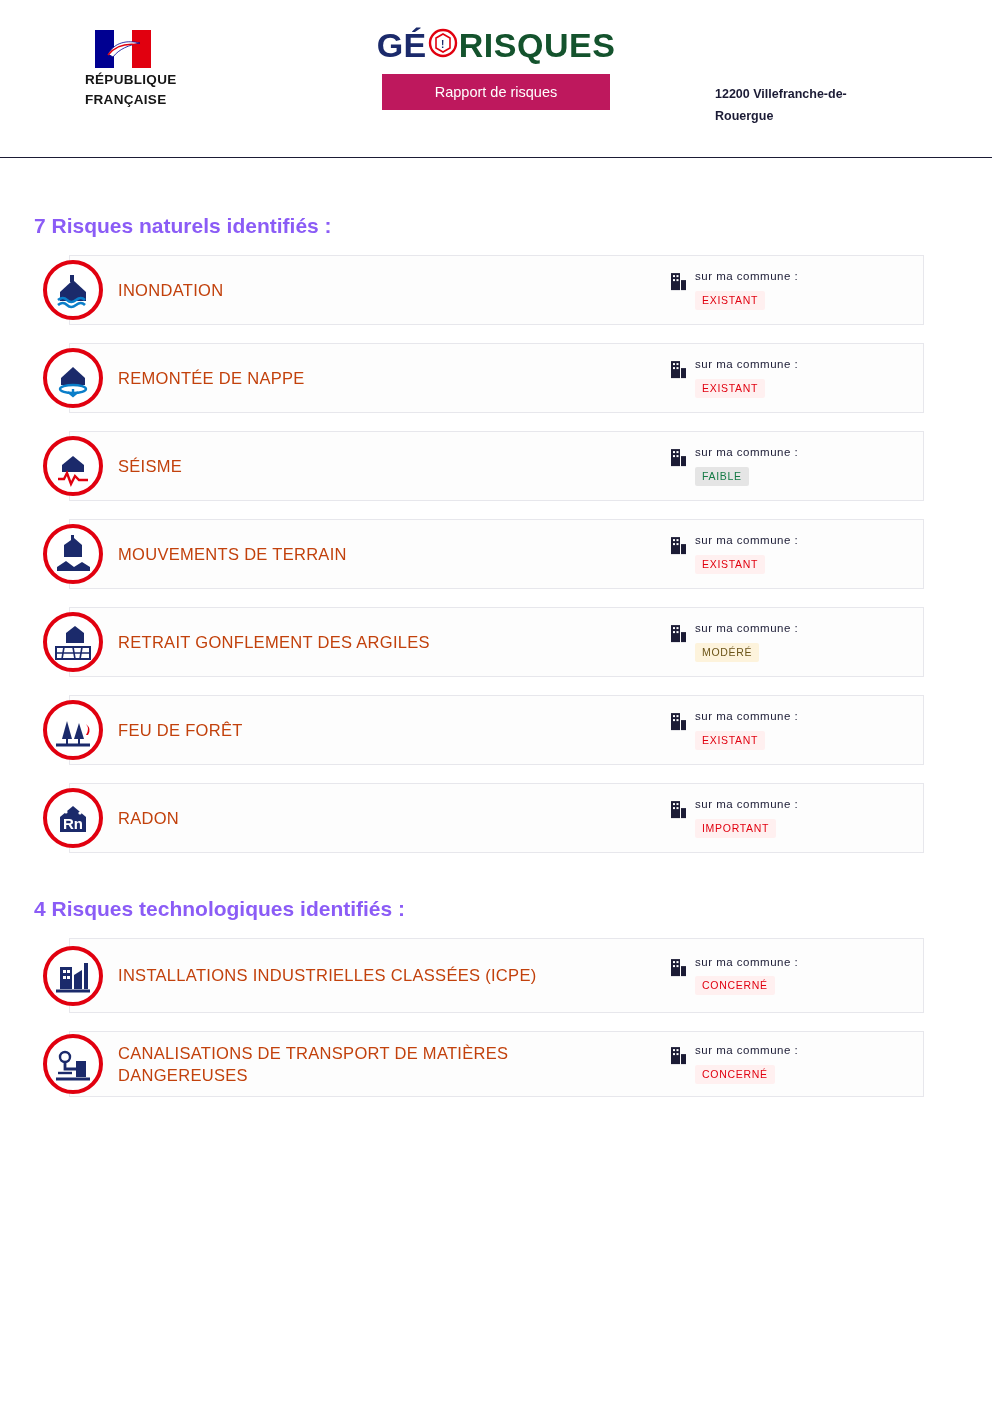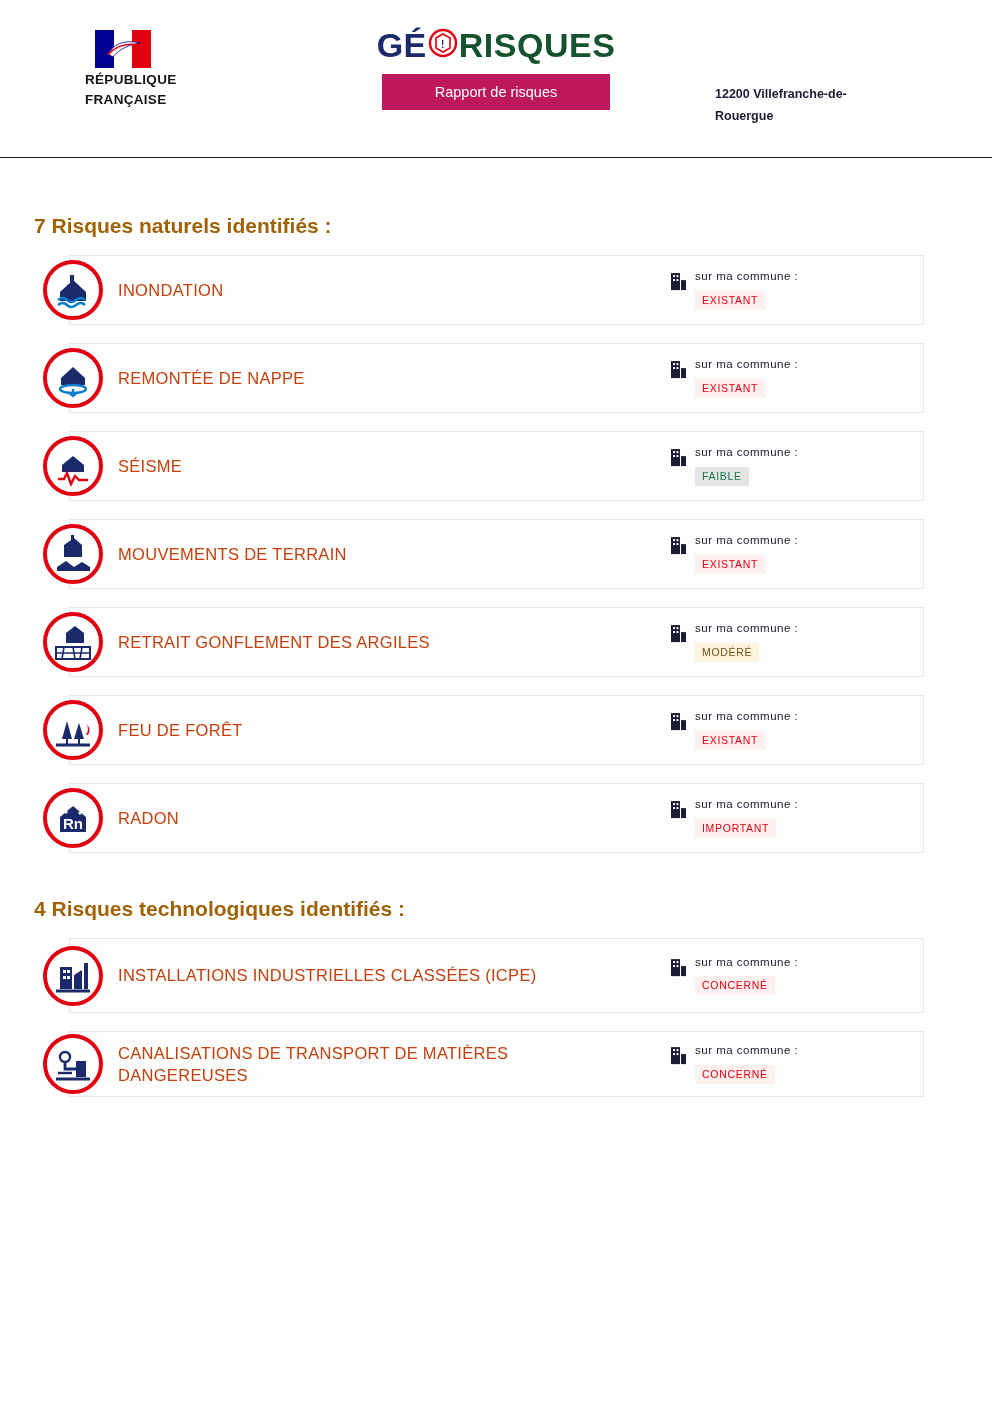--- a/index.html
+++ b/index.html
@@ -111,21 +111,21 @@
     margin-top: 36px;
   }
 
   
   .content {
     padding: 0 68px 0 34px;
   }
   h2.section-title {
     font-size: 21px;
     font-weight: 700;
-    color: #a16207;
+    color: #8b5cf6;
     margin: 0;
     padding: 0;
   }
   .section-natural { margin-top: 56px; }
   .section-techno { margin-top: 44px; }
 
   .rows {
     margin-top: 17px;
     padding-left: 35px;
   }

